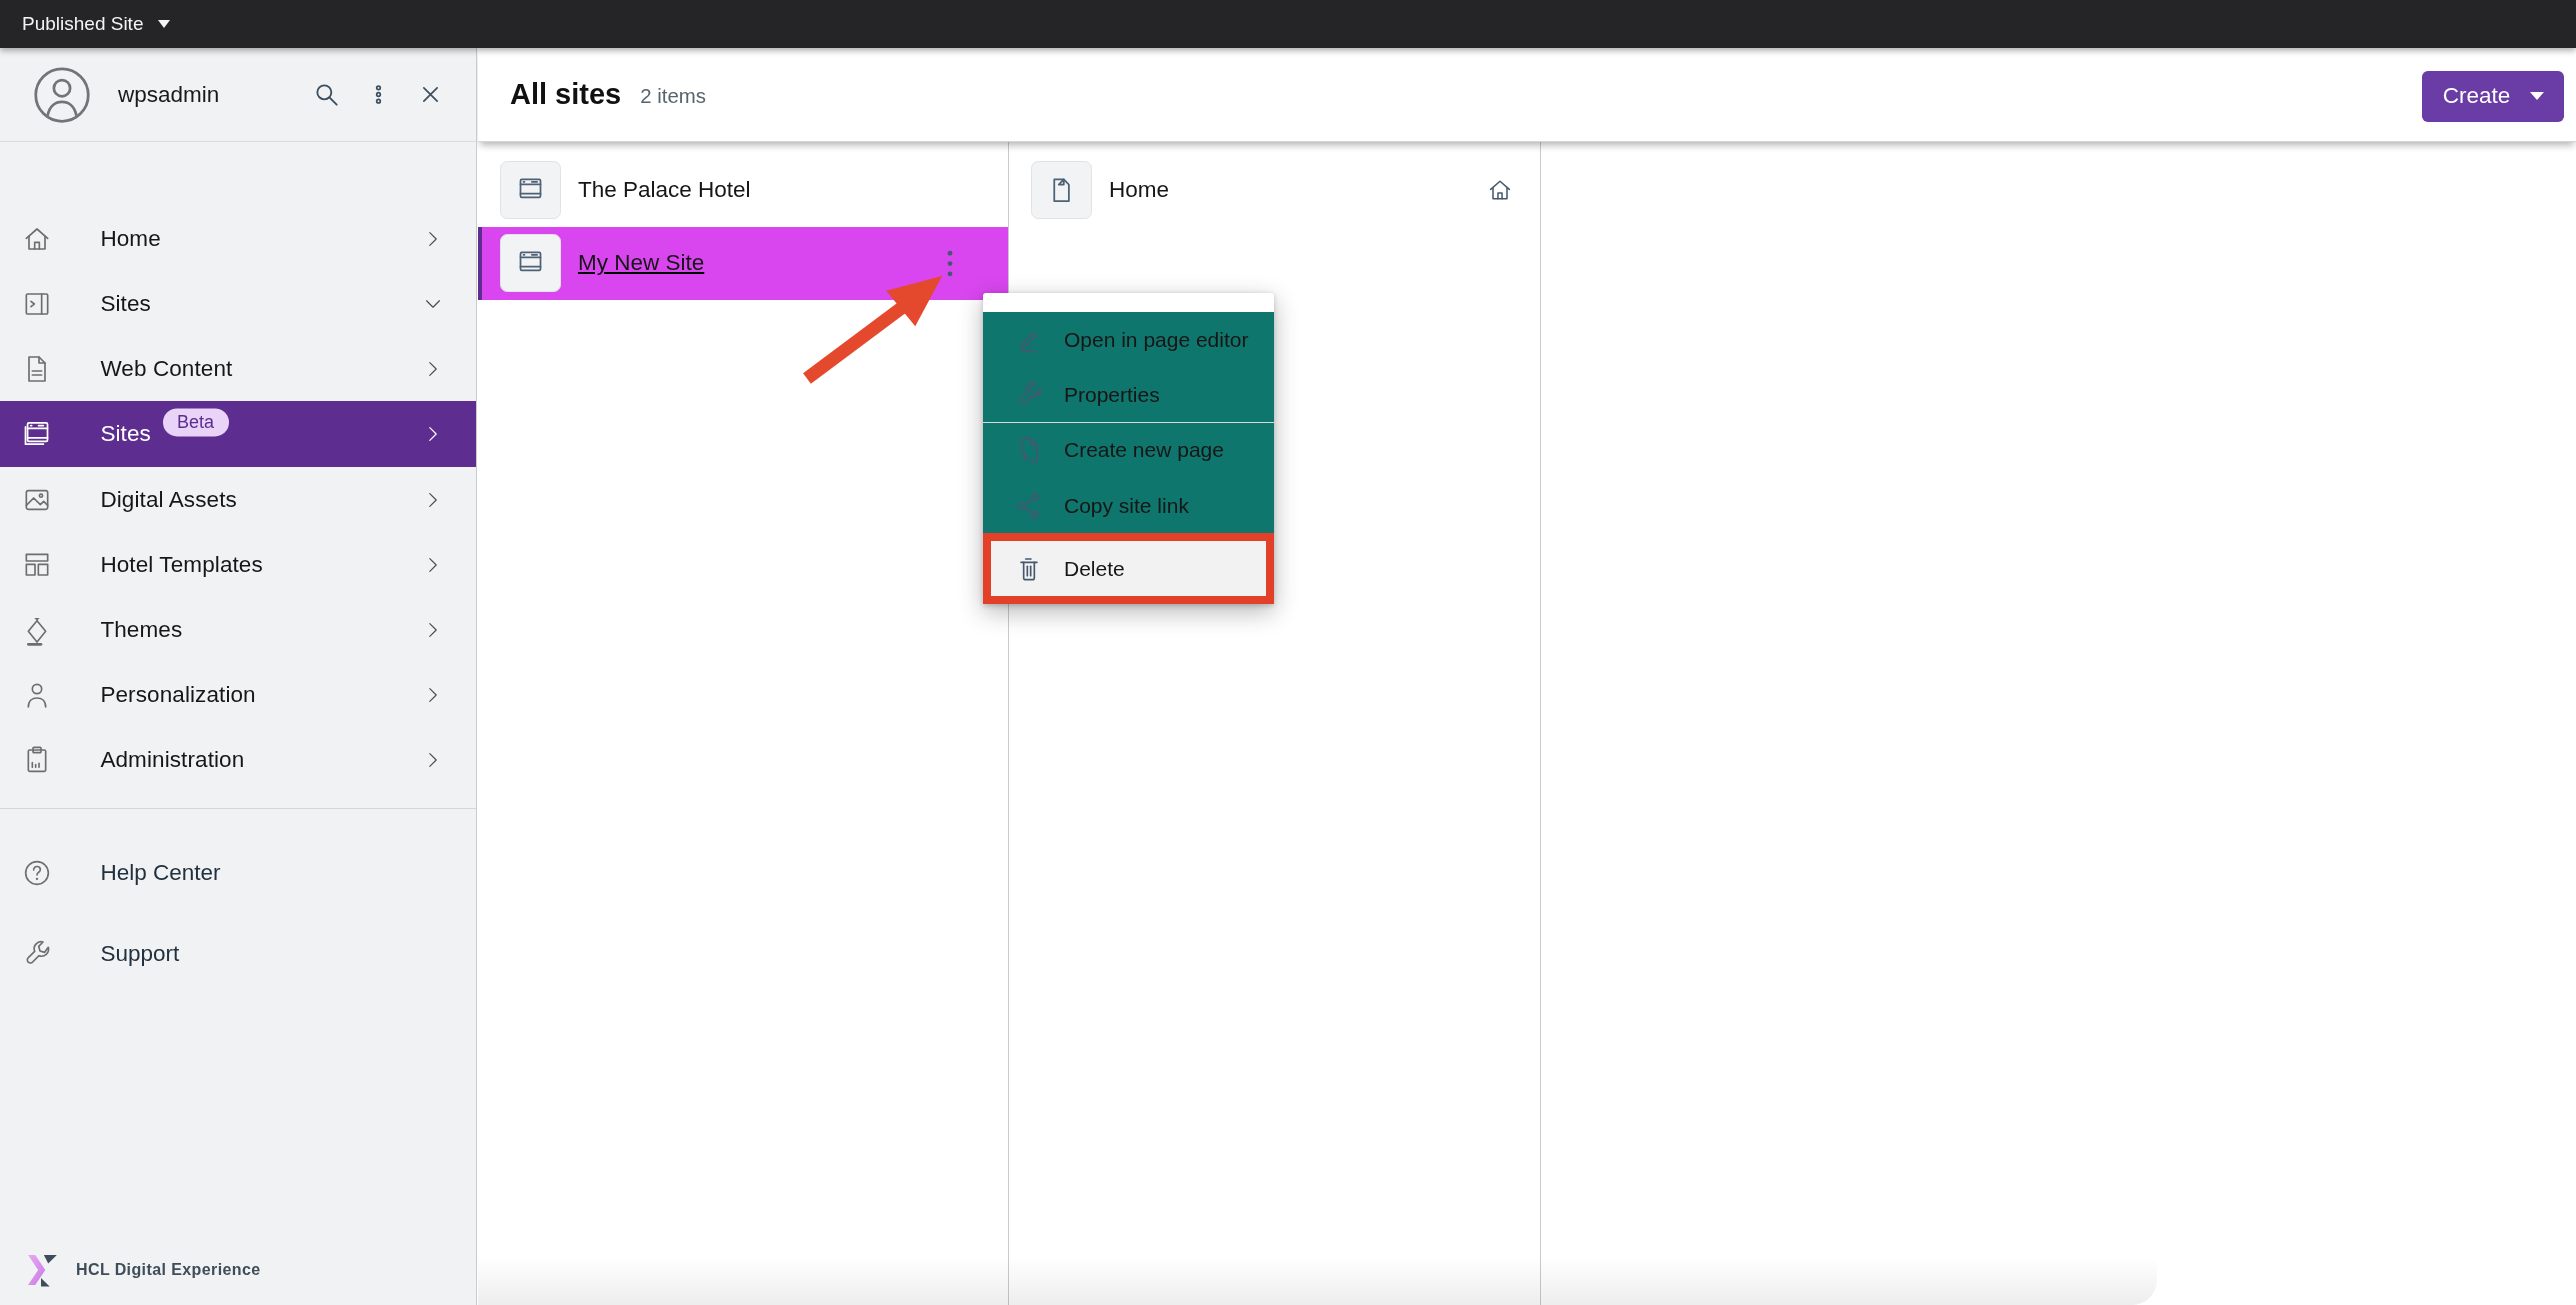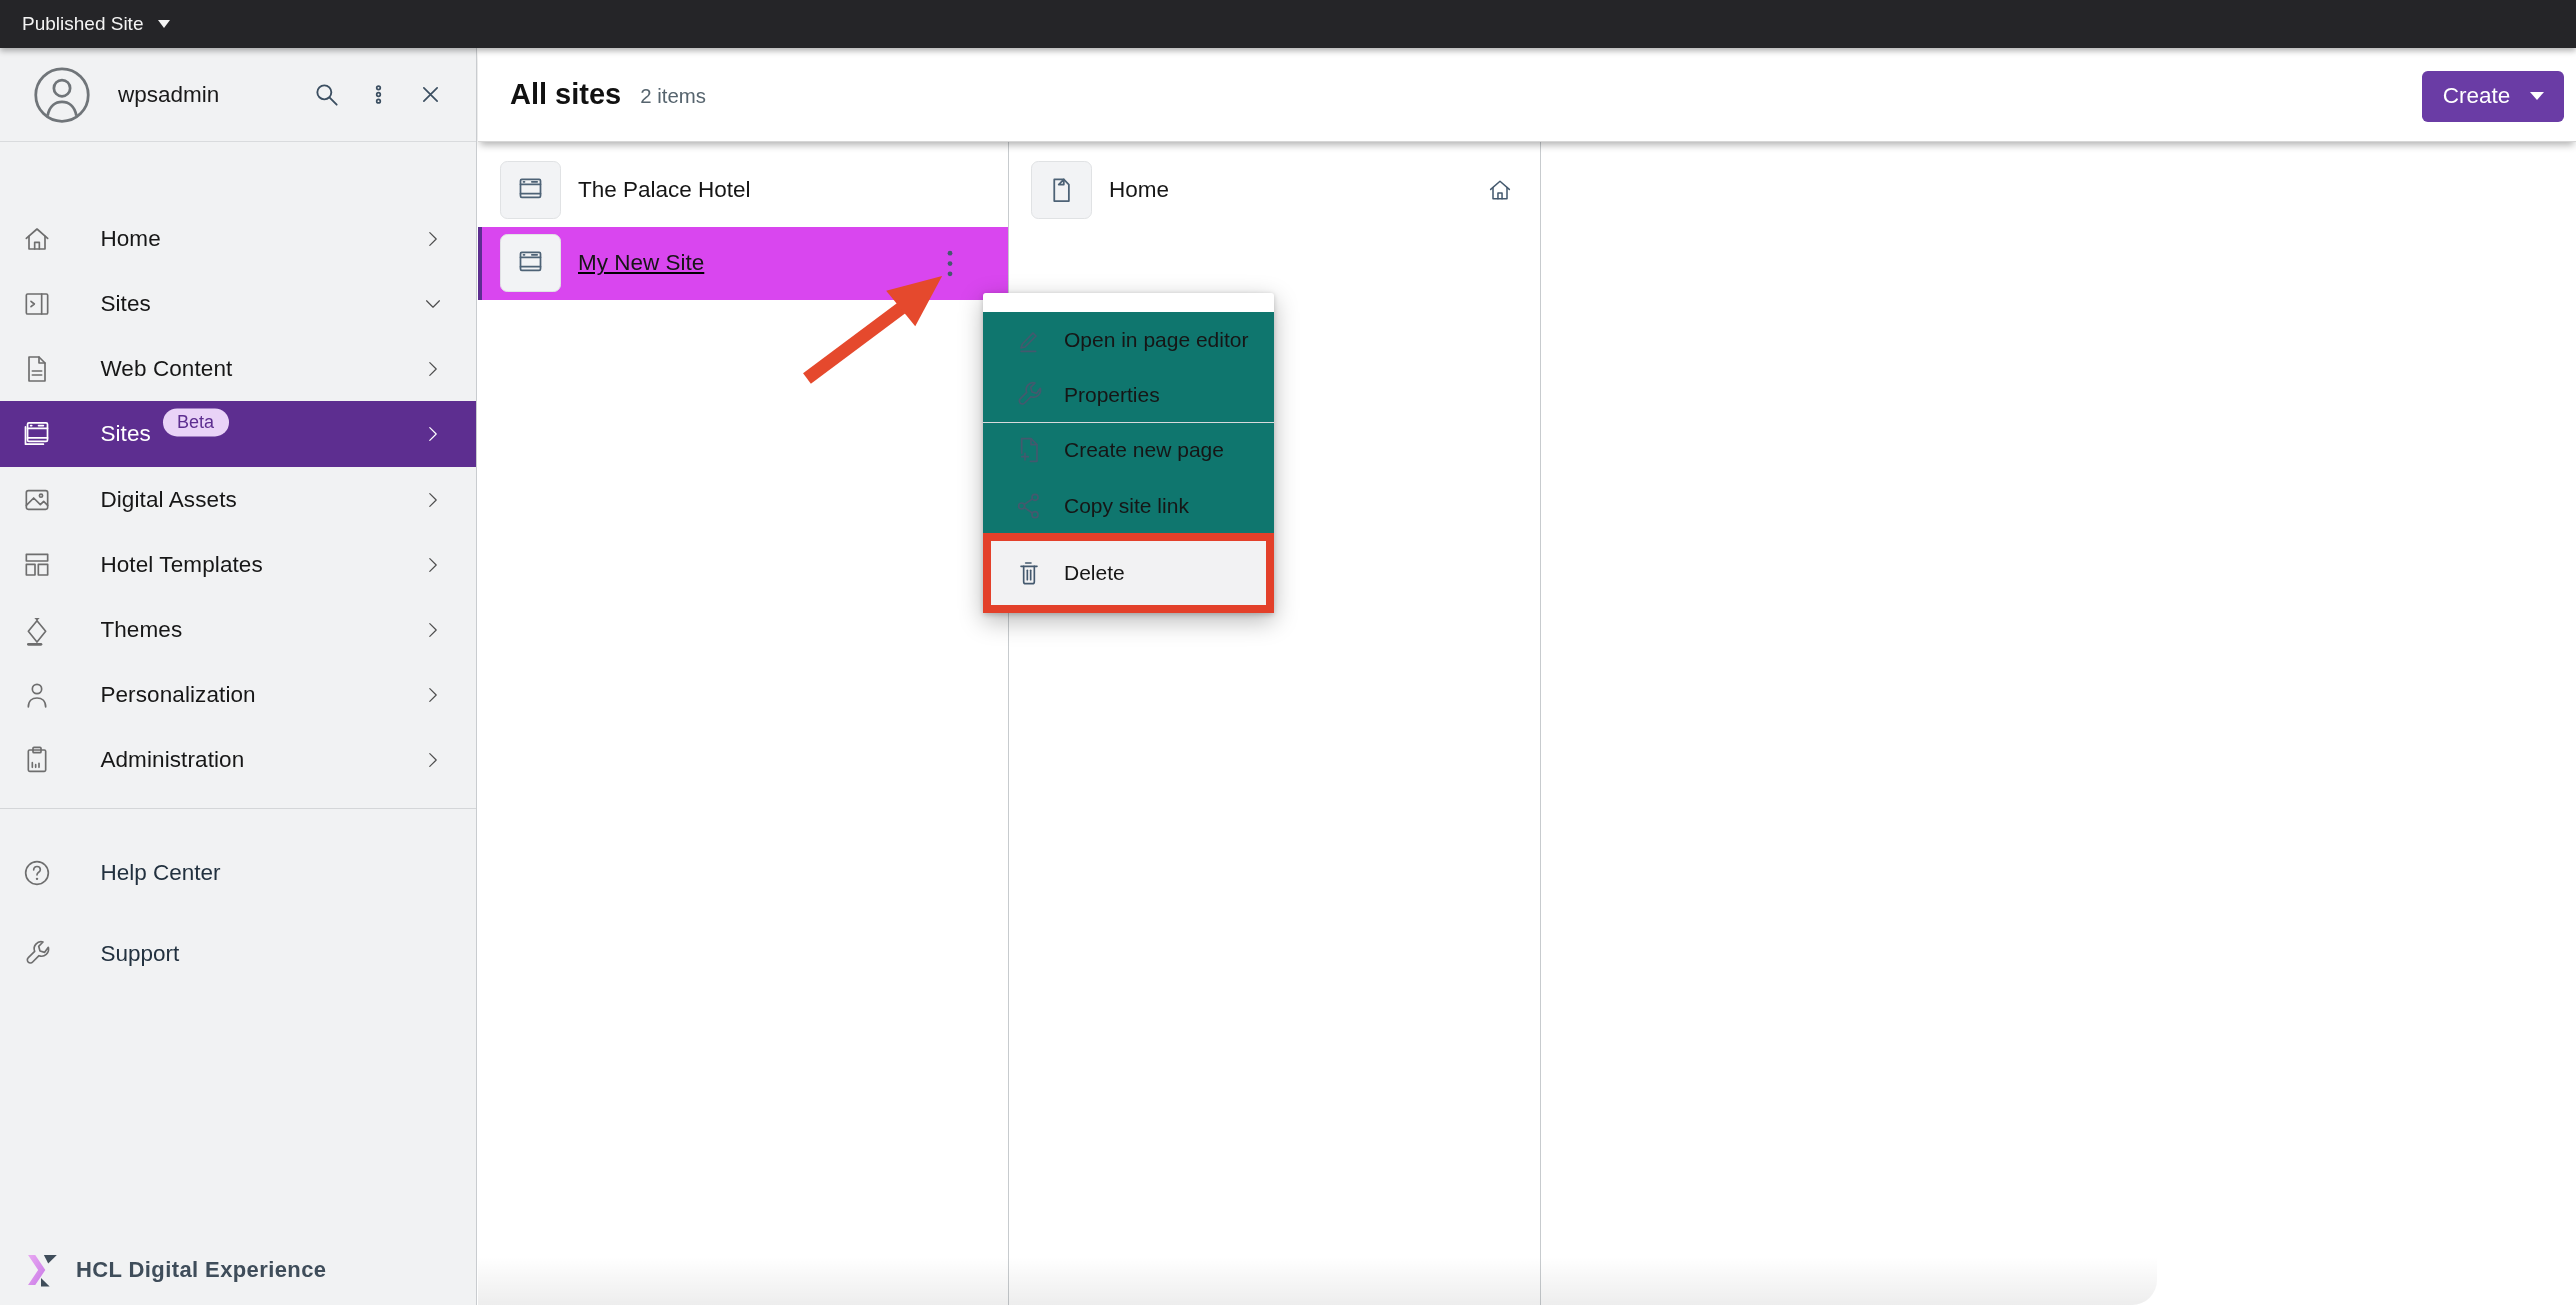--- a/index.html
+++ b/index.html
@@ -43,21 +43,21 @@
                 padding:3.6px 14.5px; border-radius:726px; margin-left:11.6px; transform:translateY(-11.6px); }
 
   .sb-divider { position:absolute; left:0; top:760px; width:100%; height:0.7px; background:#d4d6d8; }
   .sb-footer-nav { position:absolute; left:0; top:794px; width:100%; }
   .fnav-item { height:61px; display:flex; align-items:center; padding-left:20.4px; cursor:pointer; margin-bottom:20.4px; }
   .fnav-item .nicon { width:33px; height:33px; display:flex; align-items:center; justify-content:center; }
   .fnav-item .nicon svg { stroke:#6e6e6e; fill:none; stroke-width:2.5; stroke-linecap:round; stroke-linejoin:round; }
   .fnav-item .nlabel { font-size:22.5px; color:#22313f; margin-left:47px; }
 
   .sb-brand { position:absolute; left:22px; bottom:17.4px; display:flex; align-items:center; gap:16px; }
-  .sb-brand .brand-text { font-size:22px; font-weight:600; color:#3f4d5a; letter-spacing:0.4px; }
+  .sb-brand .brand-text { font-size:16px; font-weight:600; color:#3f4d5a; letter-spacing:0.4px; }
 
   
   .content { position:absolute; left:478px; top:48px; width:2098px; height:1257px; background:#ffffff; }
   .content-header { position:absolute; left:0; top:0; width:100%; height:94px; background:#ffffff;
                     border-bottom:0.7px solid #d6d6d6; box-shadow:0 5.1px 7.3px -2.2px rgba(0,0,0,.30); z-index:8;
                     display:flex; align-items:center; }
   .page-title { font-size:29px; font-weight:700; color:#111111; margin-left:32px; }
   .items-count { font-size:20.4px; color:#56646e; margin-left:19px; padding-top:4.4px; }
   .create-btn { position:absolute; right:11.6px; top:22.5px; height:51px; min-width:142px; background:#6a3ca5;
                 border:none; border-radius:5.8px; color:#ffffff; font-size:22.5px; font-family:inherit;
@@ -90,21 +90,21 @@
   
   .context-menu { position:absolute; left:983px; top:293px; width:291px; background:#ffffff; border-radius:2.9px;
                   box-shadow:0 7.3px 25px rgba(0,0,0,.28), 0 1.5px 5.8px rgba(0,0,0,.18);
                   padding-top:19px; z-index:40; }
   .menu-item { height:55px; display:flex; align-items:center; padding-left:29px; cursor:pointer; background:#0f766e; }
   .menu-item .micon { width:33px; height:33px; display:flex; align-items:center; justify-content:center; flex:0 0 auto; }
   .menu-item .micon svg { stroke:#44596e; fill:none; stroke-width:2.5; stroke-linecap:round; stroke-linejoin:round; }
   .menu-item .mlabel { font-size:21px; color:#161616; margin-left:19px; white-space:nowrap; }
   .menu-divider { height:0.7px; background:#d8dadc; }
   .danger-wrap { border:8px solid #e3402a; }
-  .danger-wrap .menu-item { height:64px; padding-left:21px; background:#f2f2f3; }
+  .danger-wrap .menu-item { height:55px; padding-left:21px; background:#f2f2f3; }
 
   
   .red-arrow { position:absolute; left:0; top:0; width:2576px; height:1305px; pointer-events:none; z-index:35; }
 </style>
 </head>
 <body>
 
 <div class="stage">
 
   <header class="topbar">

